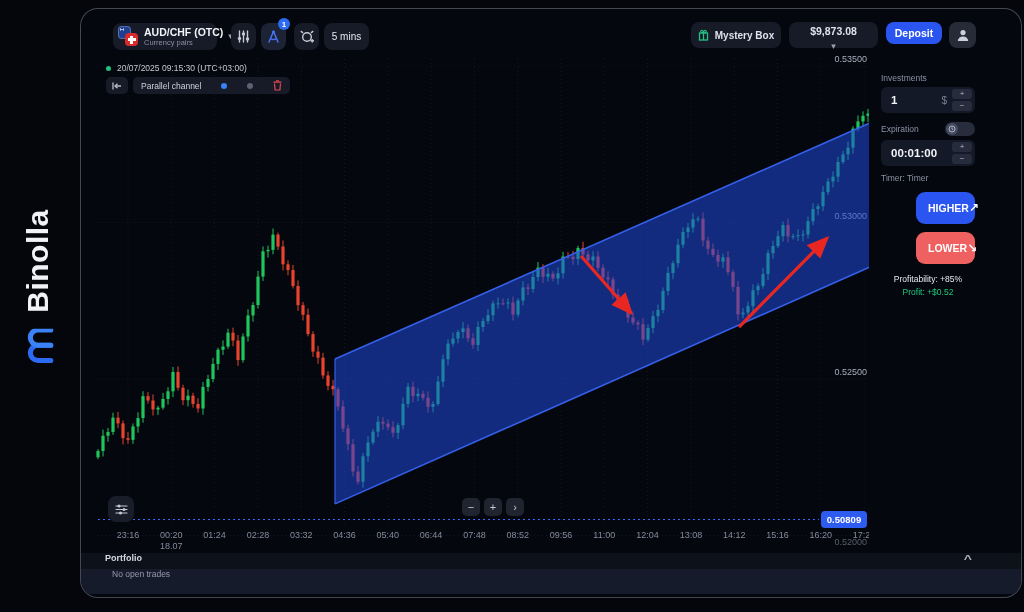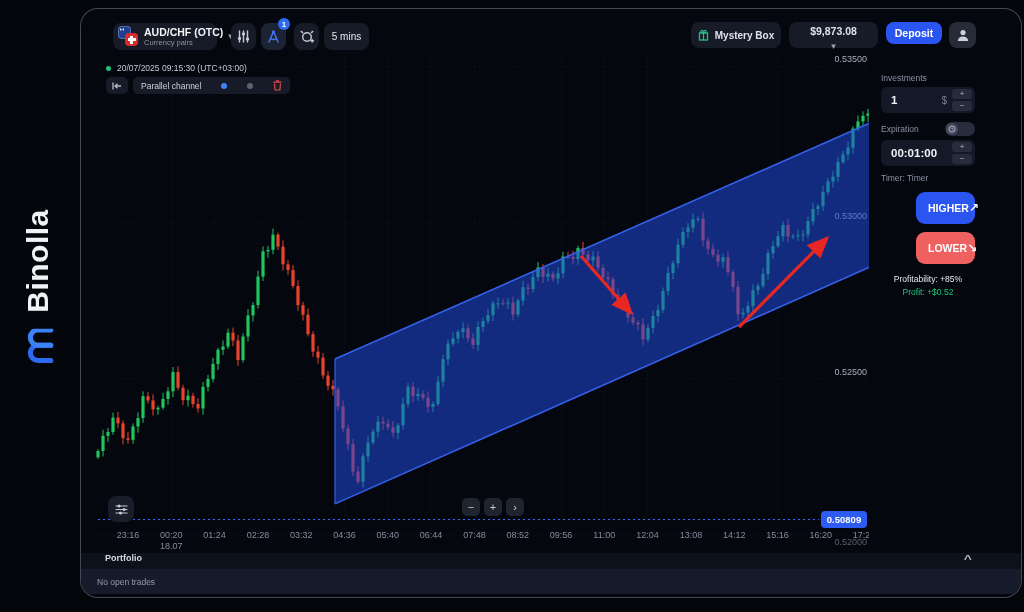--- a/index.html
+++ b/index.html
@@ -67,21 +67,21 @@
   .higher { background:#2b55f0; }
   .lower { background:#ef6060; margin-top:8px;text-align:right; }
   .trade-arrow { font-size:12px; }
   .prof-line { margin-top:10px; text-align:center; font-size:8.5px; color:#e7e9f0; }
   .profit-line { margin-top:3px; text-align:center; font-size:8.5px; color:#1fc87e; }
 
   
   .portfolio-header { position:absolute; left:0; top:544px; width:942px; height:16px; background:#0d1119; display:flex; padding-left:24px; }
   .portfolio-title { font-size:9px; font-weight:bold; color:#d5d9e2; }
   .portfolio-collapse { position:absolute; right:52px; top:1px; color:#aab0c0; font-size:10px; font-weight:bold; transform:scaleX(1.4); }
-  .portfolio-body { position:absolute; left:0; top:560px; width:942px; height:25px; background:#161b2b; display:flex; align-items:center; padding-left:16px; }
+  .portfolio-body { position:absolute; left:0; top:560px; width:942px; height:25px; background:#161b2b; display:flex; padding-left:31px; }
   .portfolio-empty { font-size:8.5px; color:#959bac; }
 
   svg.icon { display:block; }
 </style>
 </head>
 <body>
 
 <div class="brand-strip">
   <div class="brand-lockup">
     <svg class="icon" width="38" height="34" viewBox="0 0 44 40">

